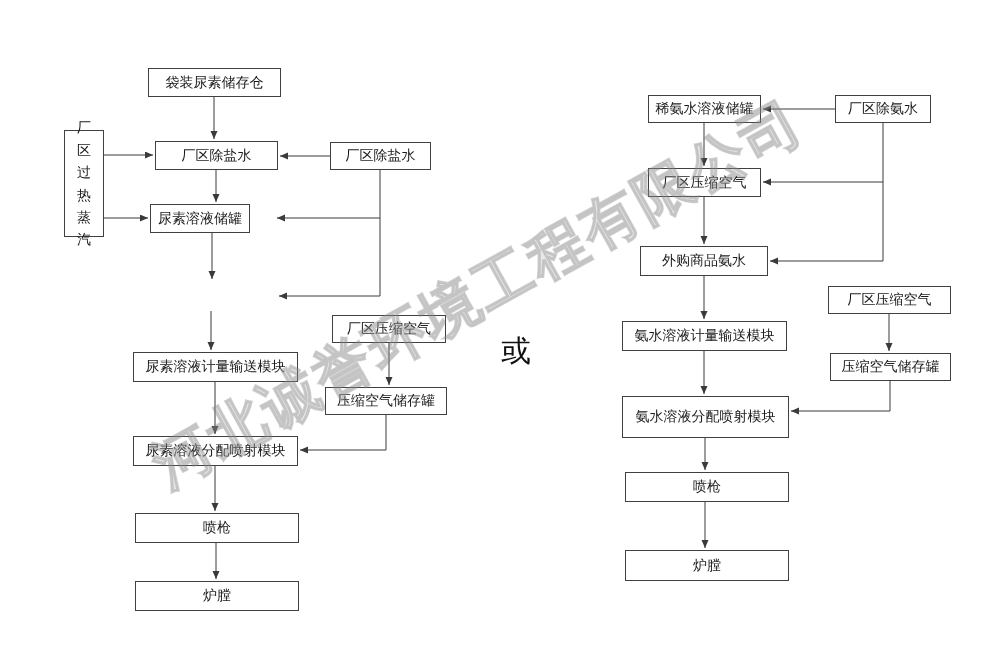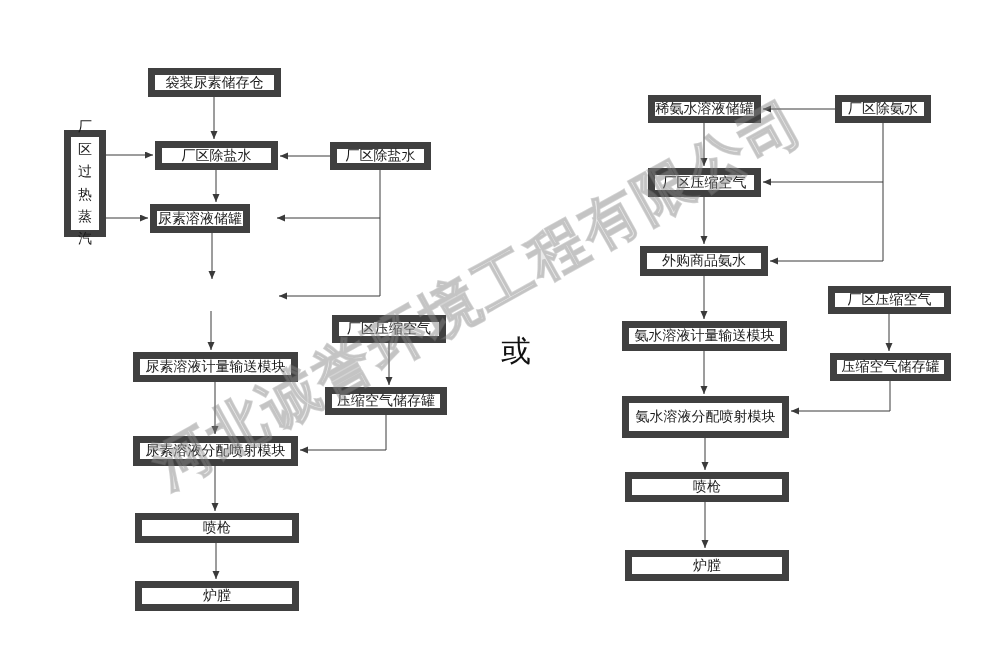--- a/index.html
+++ b/index.html
@@ -18,30 +18,29 @@
   #arrows {
     position: absolute;
     left: 0; top: 0;
     width: 1000px; height: 669px;
     z-index: 1;
   }
   .node {
     position: absolute;
     box-sizing: border-box;
     background: #ffffff;
-    border: 7px solid #404040;
+    border: 1px solid #404040;
     display: flex;
     align-items: center;
     justify-content: center;
     font-size: 14px;
     color: #1a1a1a;
     white-space: nowrap;
     z-index: 2;
     text-align: center;
-    font-family: Liberation Mono, monospace;
   }
   .node.vertical {
     white-space: normal;
     word-break: break-all;
     line-height: 1.6;
     padding: 4px 14px;
   }
   .or-label {
     position: absolute;
     left: 501px;

